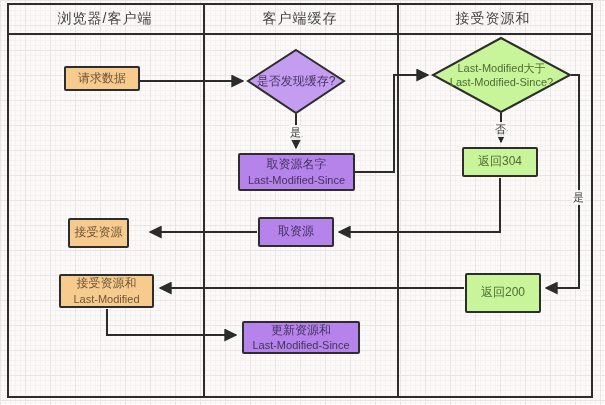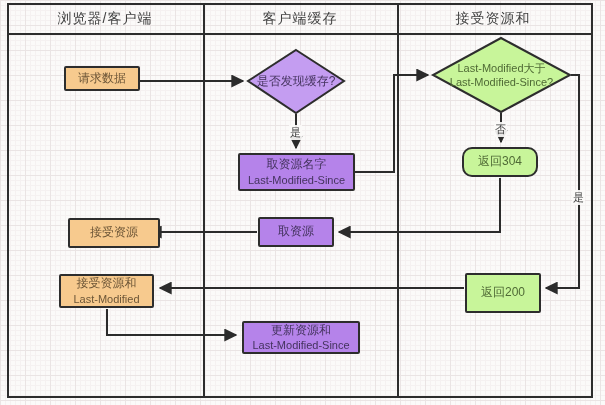--- a/index.html
+++ b/index.html
@@ -102,29 +102,29 @@
   <div class="node purple" style="left:238px;top:153px;width:117px;height:38px;">
     <span>取资源名字</span>
     <span class="en">Last-Modified-Since</span>
   </div>
 
   <div class="diamond-label green" style="left:433px;top:38px;width:137px;height:74px;">
     <span>Last-Modified大于</span>
     <span>Last-Modified-Since?</span>
   </div>
 
-  <div class="node green" style="left:462px;top:147px;width:76px;height:30px;border-radius:10px;">
+  <div class="node green" style="left:462px;top:147px;width:76px;height:30px;">
     <span>返回304</span>
   </div>
 
   <div class="node purple" style="left:258px;top:217px;width:76px;height:30px;">
     <span>取资源</span>
   </div>
 
-  <div class="node orange" style="left:68px;top:218px;width:92px;height:30px;">
+  <div class="node orange" style="left:68px;top:218px;width:61px;height:30px;">
     <span>接受资源</span>
   </div>
 
   <div class="node orange" style="left:59px;top:274px;width:95px;height:34px;">
     <span>接受资源和</span>
     <span class="en">Last-Modified</span>
   </div>
 
   <div class="node green" style="left:465px;top:273px;width:76px;height:40px;">
     <span>返回200</span>

